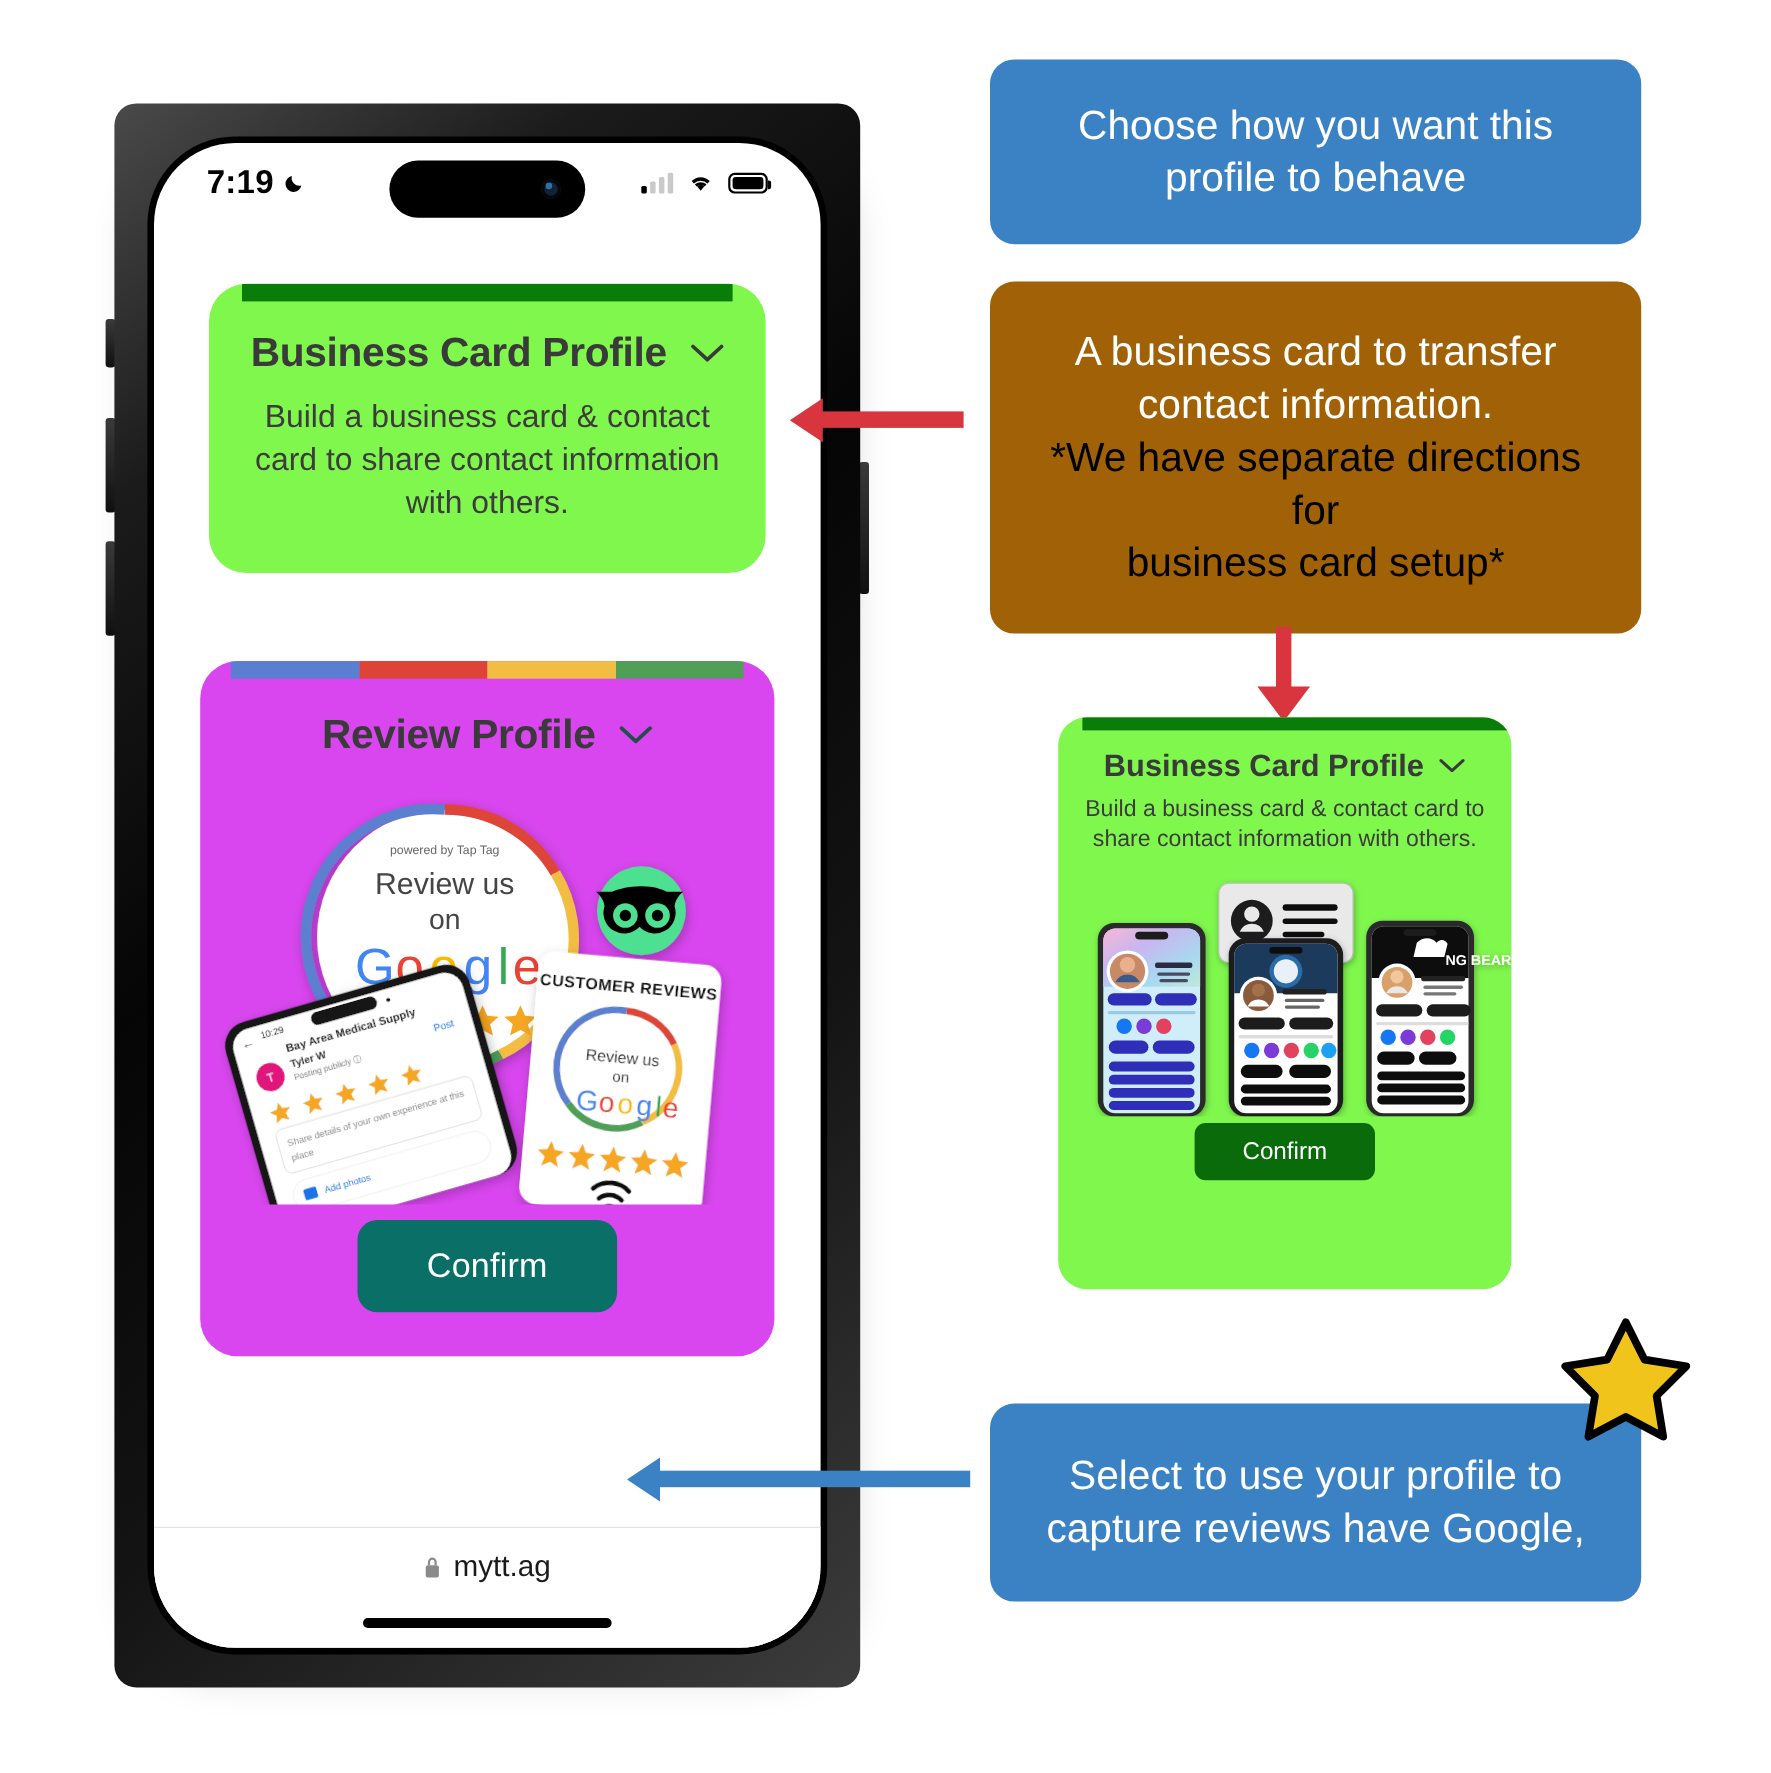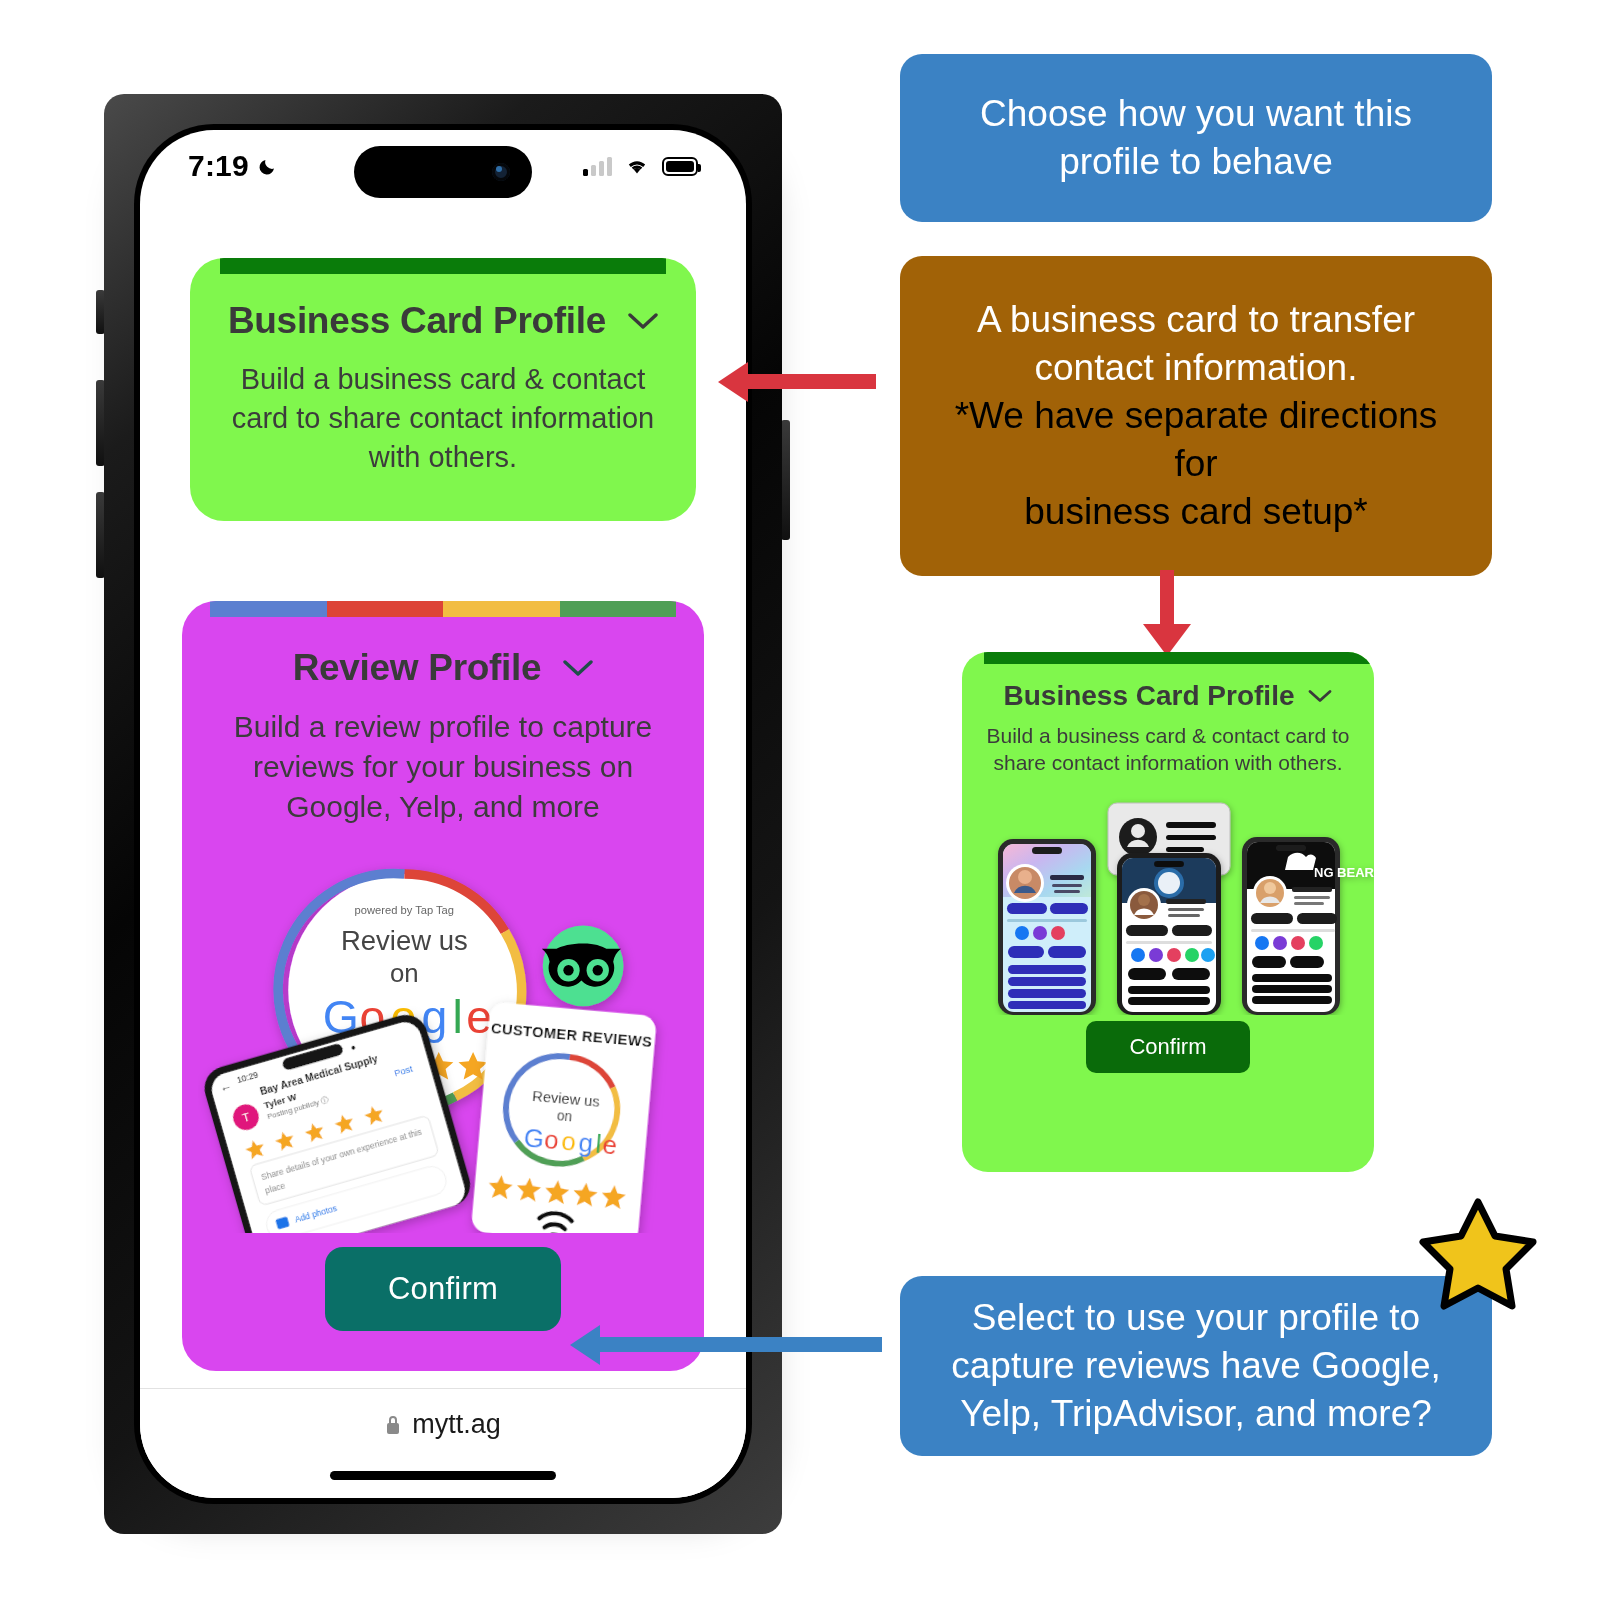--- a/index.html
+++ b/index.html
@@ -248,21 +248,20 @@
                 <span style="background:#4f9f56"></span>
           </div>
           <div class="card-title">
             <span>Review Profile</span>
             <span class="chev">
               <svg viewBox="0 0 30 18" width="30" height="18">
                     <path d="M2 3l13 12L28 3" stroke="#1f4f49" stroke-width="3.4" fill="none" stroke-linecap="round" stroke-linejoin="round"></path>
                   </svg>
             </span>
           </div>
-          <div class="card-desc">Build a review profile to capture reviews for your business on Google, Yelp, and more</div>
 
           <div class="collage">
             <svg viewBox="0 0 570 400" width="100%" height="100%">
               <defs>
                 <clipPath id="circ">
                       <circle cx="240" cy="150" r="135"></circle>
                     </clipPath>
                 <filter id="sh" x="-20%" y="-20%" width="150%" height="150%">
                   <feDropShadow dx="2" dy="4" stdDeviation="6" flood-opacity=".25"></feDropShadow>
                 </filter>
@@ -418,21 +417,20 @@
   <div class="callout red co-red">
     <div class="ln w">A business card to transfer</div>
     <div class="ln w">contact information.</div>
     <div class="ln b">*We have separate directions for</div>
     <div class="ln b">business card setup*</div>
   </div>
 
   <div class="callout blue co-bot">
     <div class="ln">Select to use your profile to</div>
     <div class="ln">capture reviews have Google,</div>
-    <div class="ln">Yelp, TripAdvisor, and more?</div>
   </div>
 
   <div class="arrow-line a1-line"></div>
   <div class="arrow-head a1-head"></div>
   <div class="arrow-line a2-line"></div>
   <div class="arrow-head a2-head"></div>
   <div class="arrow-line a3-line"></div>
   <div class="arrow-head a3-head"></div>
 
   <div class="right-card">

